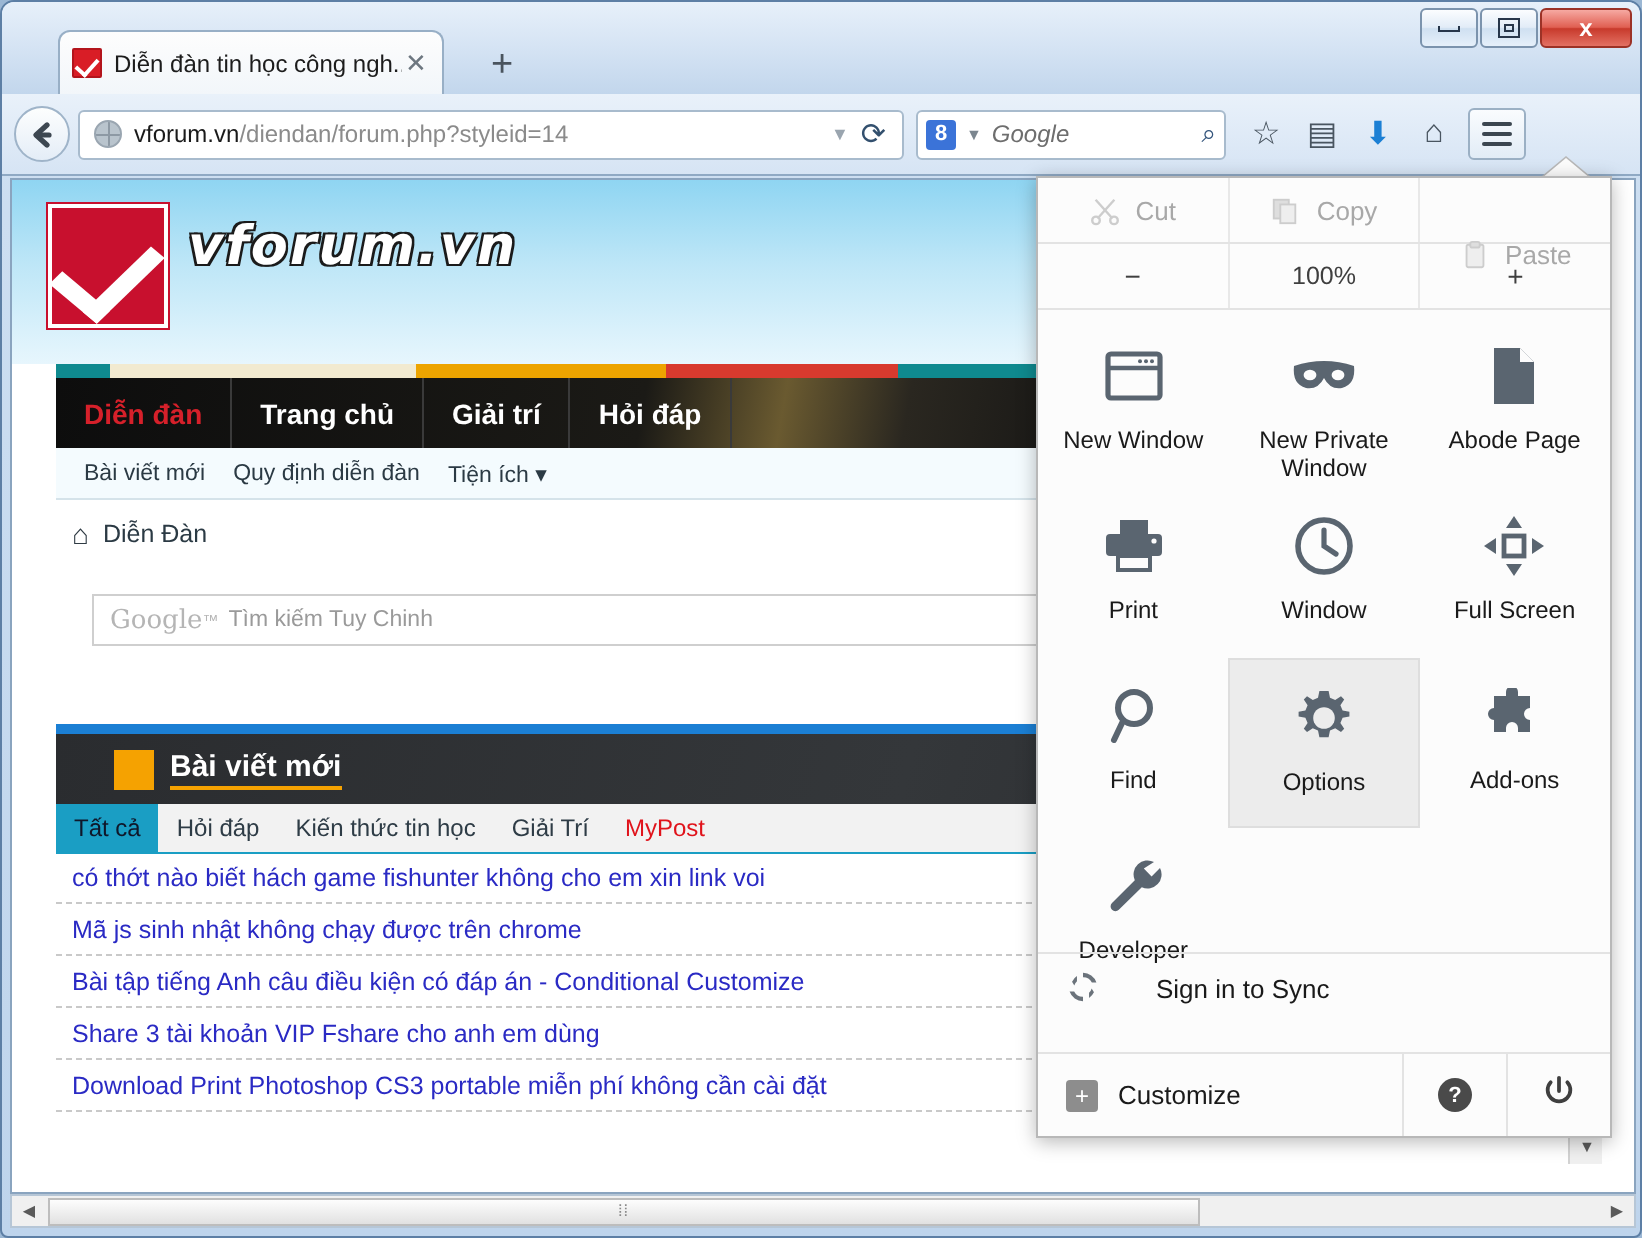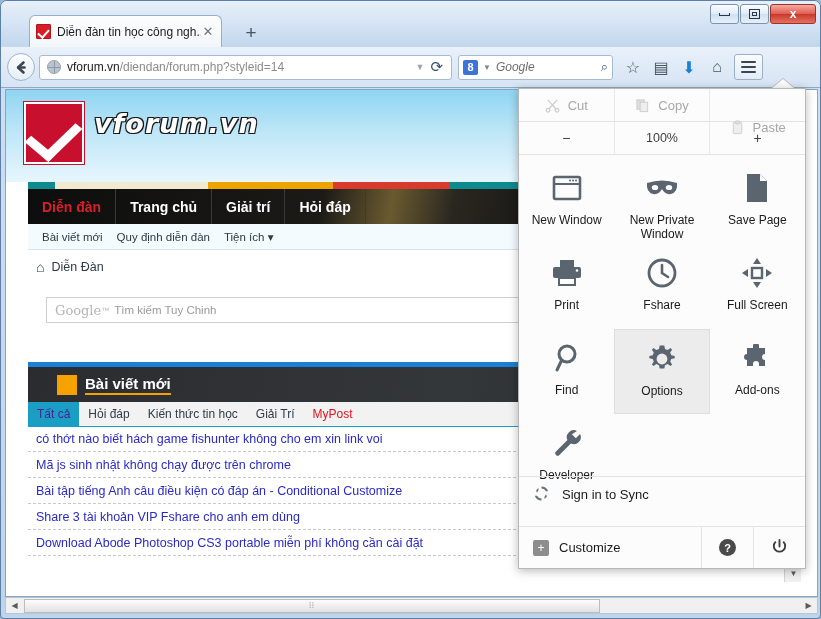--- a/index.html
+++ b/index.html
@@ -213,21 +213,21 @@
     display:flex; align-items:center; padding-left:29px;
   }
   .ph-square{ width:20px;height:20px;background:#f5a201; margin-right:8px; }
   .ph-title{ color:#fff; font-size:15px; font-weight:bold; border-bottom:2px solid #f5a201; padding-bottom:1px;}
 
   #tabrow{
     position:absolute; left:22px; top:312px; width:773px; height:24px;
     background:#f2f2f2; display:flex; align-items:stretch;
   }
   .ftab{ display:flex; align-items:center; padding:0 9px; font-size:12px; color:#2e3c46; }
-  .ftab.sel{ background:#1a9ec4; color:#4c1d95; }
+  .ftab.sel{ background:#1a9ec4; color:#0f172a; }
   .ftab.mypost{ color:#e0131b; }
 
   #postlist{ position:absolute; left:22px; top:336px; width:773px; }
   .post-row{
     height:26px; display:flex; align-items:center; padding-left:8px;
     border-bottom:1px dashed #c9c9c9; background:#fff;
   }
   .post-link{ font-size:12.5px; color:#2a2ac4; }
   .post-row:first-child{ border-top:1px solid #1a9ec4;}
 
@@ -295,21 +295,21 @@
     align-items:center; justify-content:flex-start; padding-top:12px;
     font-size:12px; color:#1a1a1a; text-align:center; line-height:14px;
   }
   .grid-cell.hover{ background:#ececec; border:1px solid #dedede; }
   .gi{ height:34px; display:flex; align-items:center; justify-content:center; margin-bottom:8px; }
   .gi svg{ display:block; }
   .glabel{ display:block; width:88px; }
 
   #ff-sync{
     position:absolute; left:0; bottom:56px; width:286px; height:36px;
-    border-top:1px solid #e3e3e3; display:flex; align-items:center; padding-left:14px; gap:12px;
+    border-top:1px solid #e3e3e3; display:flex; align-items:center; padding-left:14px; gap:28px;
     font-size:13px; color:#1a1a1a;
   }
   #ff-bottom{
     position:absolute; left:0; bottom:0; width:286px; height:42px;
     border-top:1px solid #e3e3e3; display:flex; align-items:center;
   }
   #customize{
     flex:1 1 auto; display:flex; align-items:center; gap:10px; padding-left:14px;
     font-size:13px; color:#1a1a1a; height:100%;
   }
@@ -449,21 +449,21 @@
           <div class="post-row">
             <span class="post-link">Mã js sinh nhật không chạy được trên chrome</span>
           </div>
           <div class="post-row">
             <span class="post-link">Bài tập tiếng Anh câu điều kiện có đáp án - Conditional Customize</span>
           </div>
           <div class="post-row">
             <span class="post-link">Share 3 tài khoản VIP Fshare cho anh em dùng</span>
           </div>
           <div class="post-row">
-            <span class="post-link">Download Abode Photoshop CS3 portable miễn phí không cần cài đặt</span>
+            <span class="post-link">Download Print Photoshop CS3 portable miễn phí không cần cài đặt</span>
           </div>
         </div>
 
       <div id="vscroll">
         <div class="arrow">▲</div>
         <div id="vthumb"></div>
         <div class="arrow bot">▼</div>
       </div>
     </div>
   </div>
@@ -541,21 +541,21 @@
           </span>
           <span class="glabel">New Private Window</span>
         </div>
         <div class="grid-cell">
           <span class="gi">
             <svg width="24" height="30" viewBox="0 0 24 30">
                 <path d="M2 1 H15 L22 8 V29 H2 Z" fill="#5a6570"></path>
                 <path d="M15 1 V8 H22 Z" fill="#fcfcfc"></path>
               </svg>
           </span>
-          <span class="glabel">Save Page</span>
+          <span class="glabel">Abode Page</span>
         </div>
       </div>
 
       <div class="grid-row">
         <div class="grid-cell">
           <span class="gi">
             <svg width="30" height="28" viewBox="0 0 30 28">
                 <rect x="8" y="1" width="14" height="7" fill="#5a6570"></rect>
                 <rect x="1" y="8" width="28" height="11" rx="2" fill="#5a6570"></rect>
                 <rect x="6" y="18" width="18" height="9" fill="#5a6570"></rect>
@@ -565,21 +565,21 @@
           </span>
           <span class="glabel">Print</span>
         </div>
         <div class="grid-cell">
           <span class="gi">
             <svg width="30" height="30" viewBox="0 0 30 30">
                 <circle cx="15" cy="15" r="13" fill="none" stroke="#5a6570" stroke-width="2.8"></circle>
                 <path d="M15 7 V15 L21 19" fill="none" stroke="#5a6570" stroke-width="2.6" stroke-linecap="round"></path>
               </svg>
           </span>
-          <span class="glabel">Fshare</span>
+          <span class="glabel">Window</span>
         </div>
         <div class="grid-cell">
           <span class="gi">
             <svg width="30" height="30" viewBox="0 0 30 30">
                 <rect x="10" y="10" width="10" height="10" fill="none" stroke="#5a6570" stroke-width="2.4"></rect>
                 <path d="M15 0 L19 6 H11 Z M15 30 L19 24 H11 Z M0 15 L6 11 V19 Z M30 15 L24 11 V19 Z" fill="#5a6570"></path>
               </svg>
           </span>
           <span class="glabel">Full Screen</span>
         </div>

